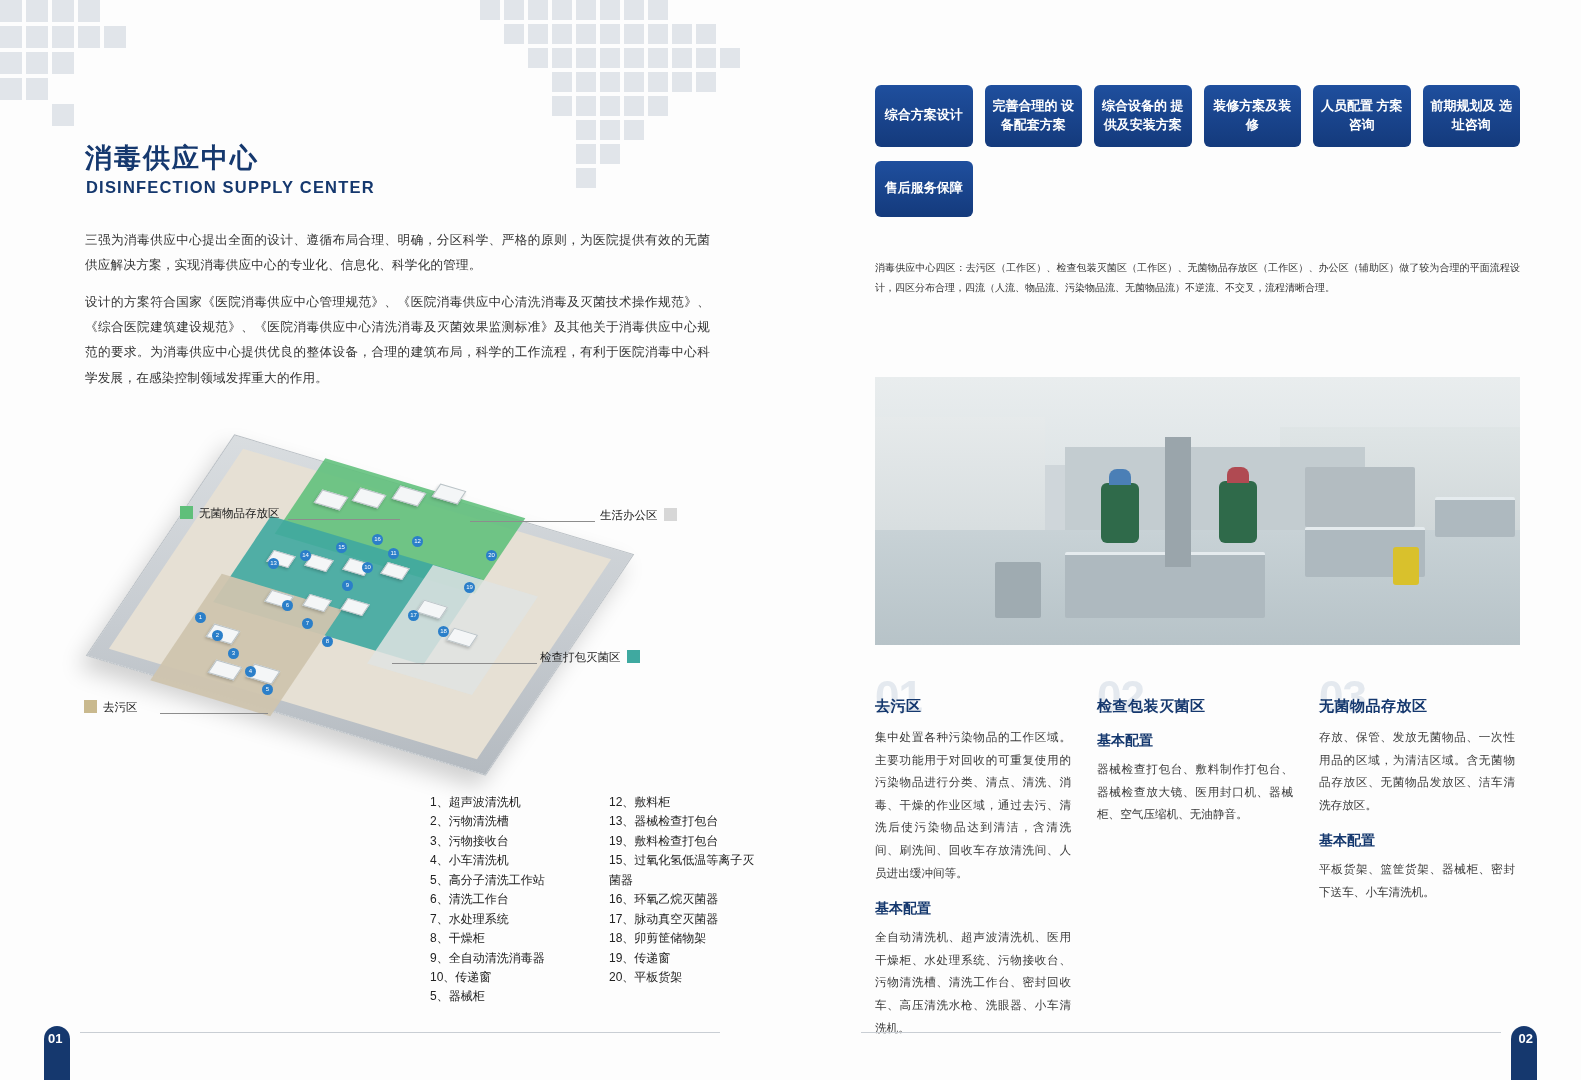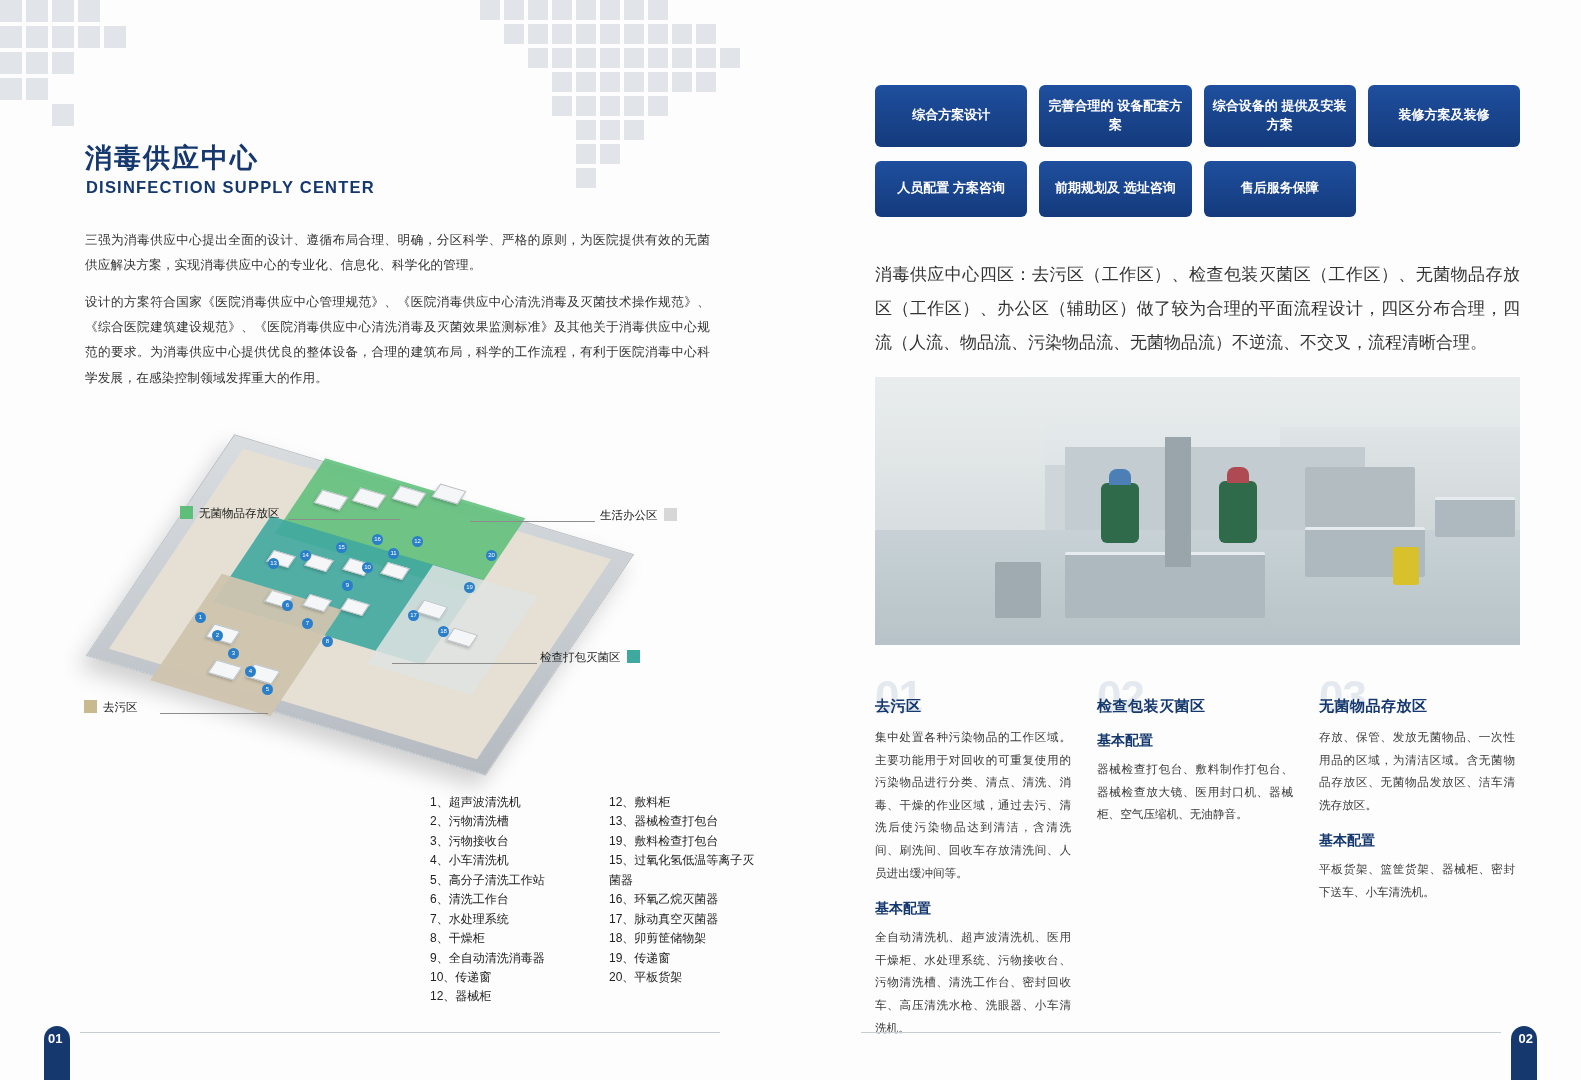--- a/index.html
+++ b/index.html
@@ -142,42 +142,42 @@
   .right-page {
     position: absolute;
     left: 790px; top: 0;
     width: 791px; height: 1080px;
   }
   .pill-grid {
     position: absolute;
     left: 85px; top: 85px;
     width: 645px;
     display: grid;
-    grid-template-columns: repeat(4, 1fr);
+    grid-template-columns: repeat(6, 1fr);
     gap: 14px 12px;
   }
   .pill {
     background: linear-gradient(180deg,#1f4f9e 0%,#143a7c 100%);
     color: #ffffff;
     border-radius: 6px;
     font-size: 13px;
     font-weight: bold;
     text-align: center;
     line-height: 1.45;
     padding: 12px 4px;
     min-height: 56px;
     display: flex;
     align-items: center;
     justify-content: center;
   }
   .r-para {
     position: absolute;
     left: 85px; top: 258px;
     width: 645px;
-    font-size: 17px;
+    font-size: 10px;
     color: #333;
     line-height: 2.0;
     text-align: justify;
   }
 
   .photo {
     position: absolute;
     left: 85px; top: 377px;
     width: 645px; height: 268px;
     overflow: hidden;
@@ -413,21 +413,21 @@
       <div>1、超声波清洗机</div>
       <div>2、污物清洗槽</div>
       <div>3、污物接收台</div>
       <div>4、小车清洗机</div>
       <div>5、高分子清洗工作站</div>
       <div>6、清洗工作台</div>
       <div>7、水处理系统</div>
       <div>8、干燥柜</div>
       <div>9、全自动清洗消毒器</div>
       <div>10、传递窗</div>
-      <div>12、器械柜</div>
+      <div>5、器械柜</div>
       <div>12、敷料柜</div>
       <div>13、器械检查打包台</div>
       <div>19、敷料检查打包台</div>
       <div>15、过氧化氢低温等离子灭菌器</div>
       <div>16、环氧乙烷灭菌器</div>
       <div>17、脉动真空灭菌器</div>
       <div>18、卯剪筐储物架</div>
       <div>19、传递窗</div>
       <div>20、平板货架</div>
     </div>

